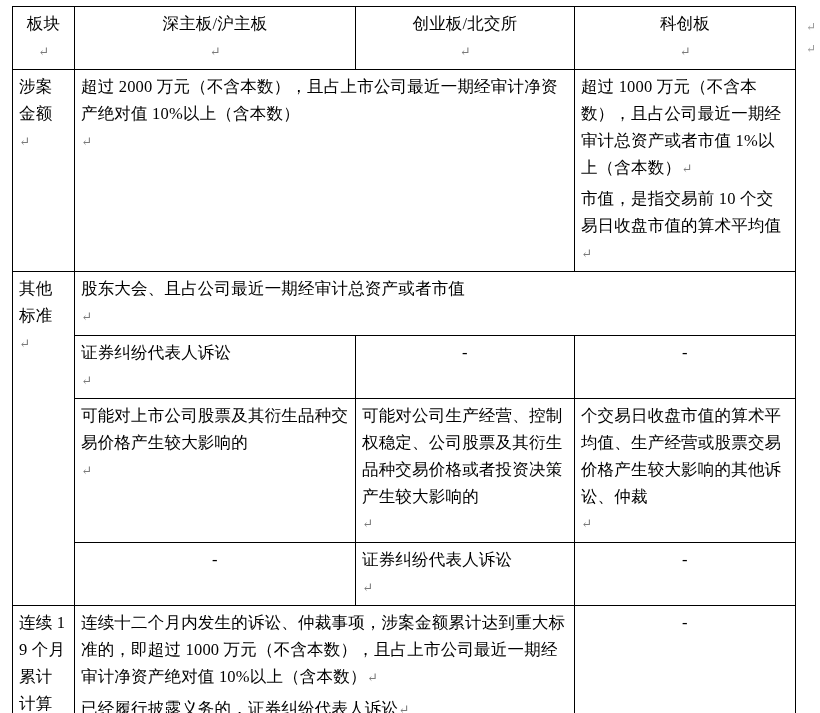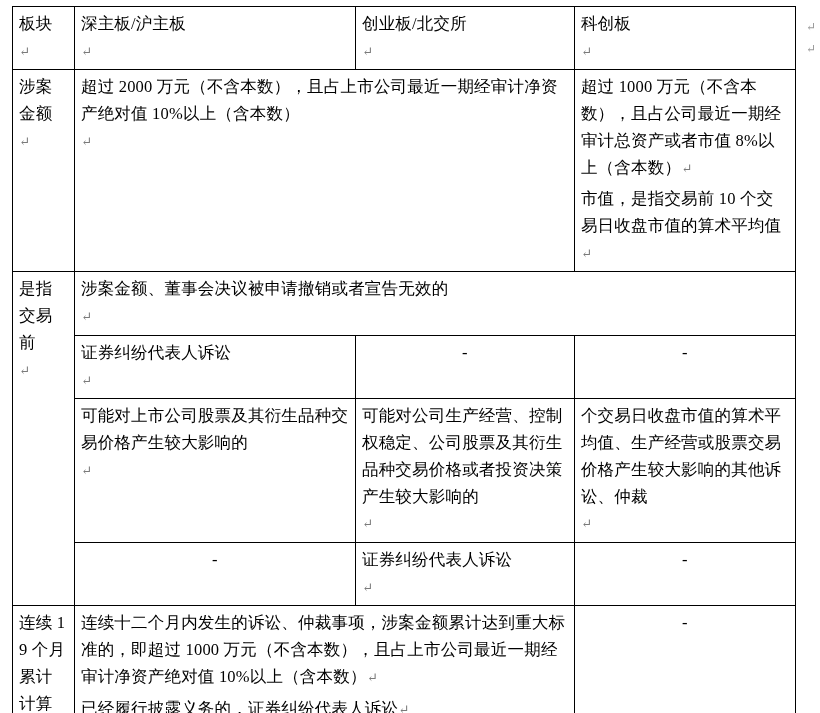--- a/index.html
+++ b/index.html
@@ -38,20 +38,21 @@
   .c1 { width: 60px; }
   .c2 { width: 272px; }
   .c3 { width: 212px; }
   .c4 { width: 214px; }
   .dash {
     text-align: center;
     vertical-align: middle;
     font-size: 16.5px;
   }
   .hdr td {
+    text-align: center;
     vertical-align: middle;
     padding-top: 6px;
     padding-bottom: 6px;
   }
   .pilcrow {
     font-size: 13px;
     color: #7a7a7a;
     vertical-align: baseline;
   }
   .p { margin: 0; }
@@ -99,31 +100,31 @@
       </tr>
 
       <tr>
         <td>
           <span class="cell-text">涉案金额</span><span class="pilcrow">↵</span>
         </td>
         <td colspan="2">
           <span class="cell-text">超过 2000 万元（不含本数），且占上市公司最近一期经审计净资产绝对值 10%以上（含本数）</span><span class="pilcrow">↵</span>
         </td>
         <td>
-          <p class="p"><span>超过 1000 万元（不含本数），且占公司最近一期经审计总资产或者市值 8%以上（含本数）</span><span class="pilcrow">↵</span></p>
+          <p class="p"><span>超过 1000 万元（不含本数），且占公司最近一期经审计总资产或者市值 1%以上（含本数）</span><span class="pilcrow">↵</span></p>
           <p class="p"><span>市值，是指交易前 10 个交易日收盘市值的算术平均值</span><span class="pilcrow">↵</span></p>
         </td>
       </tr>
 
       <tr>
         <td rowspan="4">
-          <span class="cell-text">是指交易前</span><span class="pilcrow">↵</span>
+          <span class="cell-text">其他标准</span><span class="pilcrow">↵</span>
         </td>
         <td colspan="3">
-          <span class="cell-text">涉案金额、董事会决议被申请撤销或者宣告无效的</span><span class="pilcrow">↵</span>
+          <span class="cell-text">股东大会、且占公司最近一期经审计总资产或者市值</span><span class="pilcrow">↵</span>
         </td>
       </tr>
 
       <tr>
         <td>
           <span class="cell-text">证券纠纷代表人诉讼</span><span class="pilcrow">↵</span>
         </td>
         <td class="dash">
           <span class="cell-text">-</span>
         </td>

